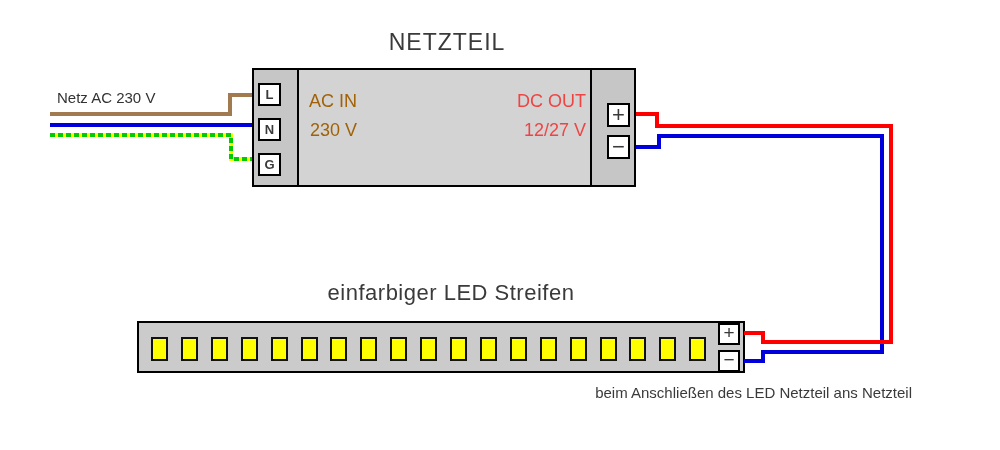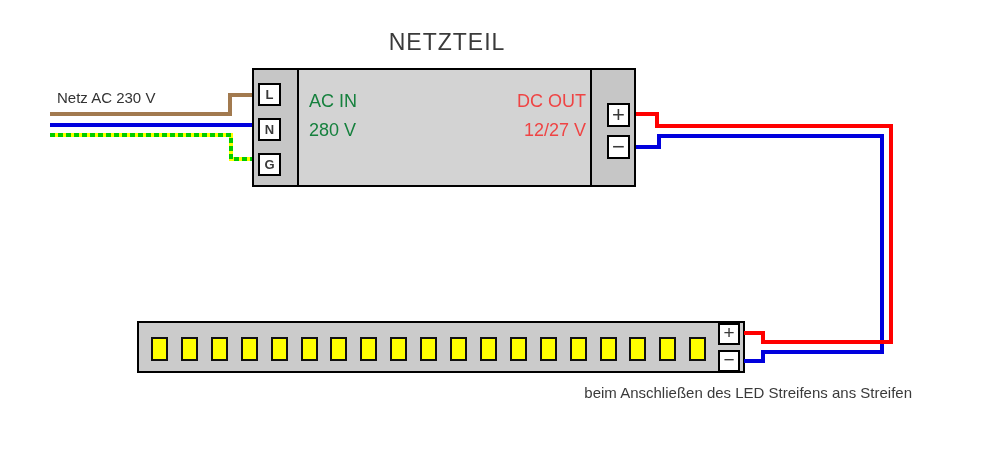--- a/index.html
+++ b/index.html
@@ -5,21 +5,21 @@
   html, body { margin: 0; padding: 0; background: #ffffff; }
   .stage {
     position: relative;
     width: 1000px;
     height: 403px;
     background: #ffffff;
     font-family: "Liberation Sans", sans-serif;
     color: #3a3a3a;
     overflow: hidden;
   }
-  .abs { position: absolute; }
+  .abs { position: absolute; text-align: right; }
 
   
   .psu-title {
     left: 247px; top: 29px; width: 400px;
     text-align: center; font-size: 23px; letter-spacing: 1px;
   }
   .strip-title {
     left: 251px; top: 280px; width: 400px;
     text-align: center; font-size: 22px; letter-spacing: 0.5px;
   }
@@ -45,21 +45,21 @@
   .term {
     position: absolute; box-sizing: border-box;
     background: #ffffff; border: 2px solid #000;
     text-align: center; color: #3a3a3a;
   }
   .term-lng { left: 258px; width: 23px; height: 23px; font-size: 13px; font-weight: bold; line-height: 19px; }
   .term-l { top: 83px; } .term-n { top: 118px; } .term-g { top: 153px; }
   .term-dc { left: 607px; width: 23px; height: 24px; font-size: 22px; line-height: 19px; }
   .term-plus  { top: 103px; }
   .term-minus { top: 135px; }
-  .ac-block { left: 309px; top: 87px; font-size: 18px; line-height: 29px; color: #15803d; }
+  .ac-block { left: 309px; top: 87px; font-size: 18px; line-height: 29px; color: #a16207; }
   .dc-block { right: 414px; top: 87px; font-size: 18px; line-height: 29px; color: #ef4444; text-align: right; }
 
   
   .strip {
     left: 137px; top: 321px; width: 608px; height: 52px;
     border: 2px solid #000; background: #cbcbcb; box-sizing: border-box;
   }
   .led-row { position: absolute; left: 0; top: 0; right: 0; bottom: 0; }
   .led {
     position: absolute; top: 14px; width: 17px; height: 24px;
@@ -73,37 +73,38 @@
 
   
   .wires { position: absolute; left: 0; top: 0; pointer-events: none; z-index: 10; }
 </style>
 </head>
 <body>
 
 <div class="stage">
 
   <div class="abs psu-title">NETZTEIL</div>
+  <div class="abs strip-title">einfarbiger LED Streifen</div>
   <div class="abs mains-label">Netz AC 230 V</div>
 
   <div class="abs psu">
     <div class="psu-left-strip"></div>
     <div class="psu-right-strip"></div>
   </div>
 
   <div class="abs term term-lng term-l">L</div>
   <div class="abs term term-lng term-n">N</div>
   <div class="abs term term-lng term-g">G</div>
 
   <div class="abs term term-dc term-plus">+</div>
   <div class="abs term term-dc term-minus">−</div>
 
   <div class="abs ac-block">
     <div>AC IN</div>
-    <div>280 V</div>
+    <div>230 V</div>
   </div>
   <div class="abs dc-block">
     <div>DC OUT</div>
     <div>12/27 V</div>
   </div>
 
   <div class="abs strip">
     <div class="led-row">
         <div class="led" style="left: 12px; background: rgb(255, 255, 0);"></div>
         <div class="led" style="left: 41.9px; background: rgb(255, 255, 0);"></div>
@@ -123,21 +124,21 @@
         <div class="led" style="left: 460.5px; background: rgb(255, 255, 0);"></div>
         <div class="led" style="left: 490.4px; background: rgb(255, 255, 0);"></div>
         <div class="led" style="left: 520.3px; background: rgb(255, 255, 0);"></div>
         <div class="led" style="left: 550.2px; background: rgb(255, 255, 0);"></div>
       </div>
   </div>
   <div class="abs strip-term strip-plus">+</div>
   <div class="abs strip-term strip-minus">−</div>
 
   <div class="abs note">
-    <div>beim Anschließen des LED Streifens ans Streifen</div>
+    <div>beim Anschließen des LED Netzteil ans Netzteil</div>
   </div>
 
   <svg class="wires" width="1000" height="450" viewBox="0 0 1000 450">
     <polyline points="50,114 230,114 230,95 252,95" fill="none" stroke-width="4" stroke="#a27a4f"></polyline>
     <polyline points="50,125 252,125" fill="none" stroke-width="4" stroke="#0000dd"></polyline>
     <polyline points="50,135 231,135 231,159 252,159" fill="none" stroke-width="4" stroke="#ffff00"></polyline>
     <polyline points="50,135 231,135 231,159 252,159" fill="none" stroke-width="4" stroke-dasharray="5 3" stroke="#00cc00"></polyline>
     <polyline points="636,147 659,147 659,136 882,136 882,352 763,352 763,361 744,361" fill="none" stroke-width="4" stroke="#0000dd"></polyline>
     <polyline points="636,114 657,114 657,126 891,126 891,342 763,342 763,333 744,333" fill="none" stroke-width="4" stroke="#ff0000"></polyline>
   </svg>

